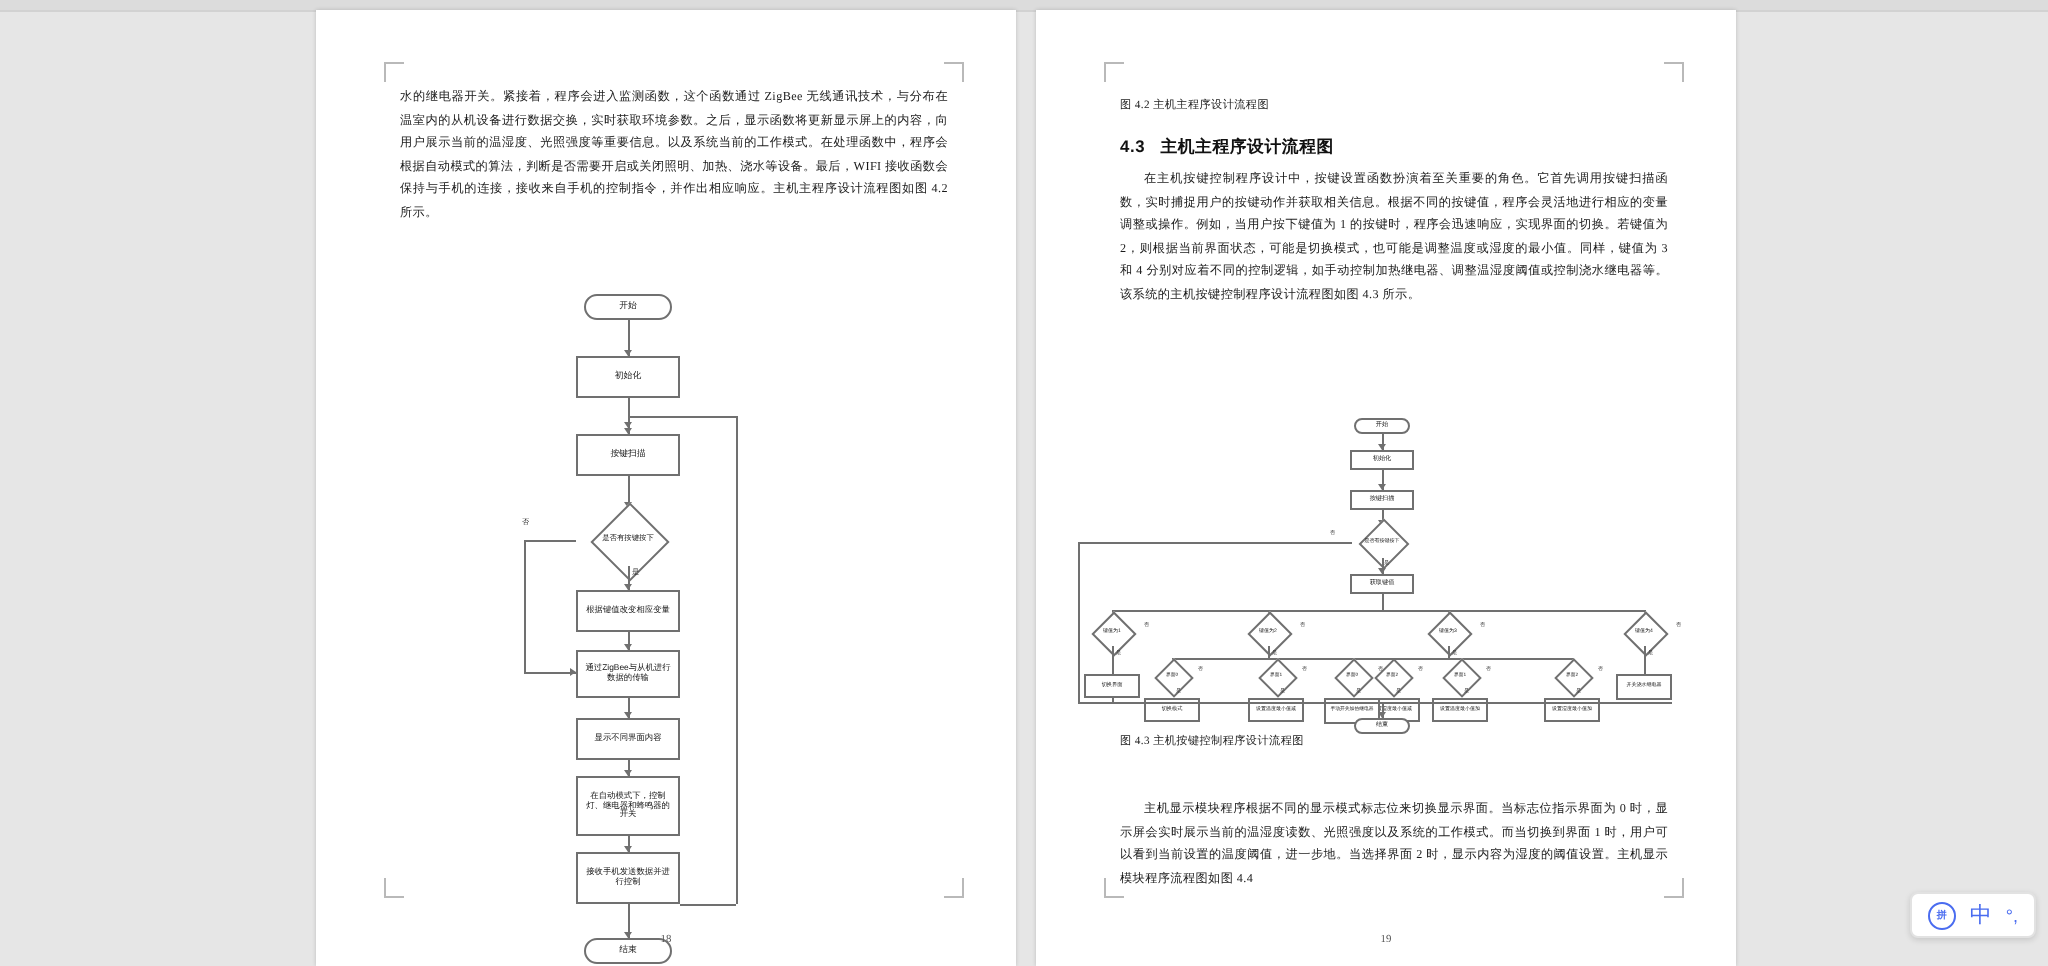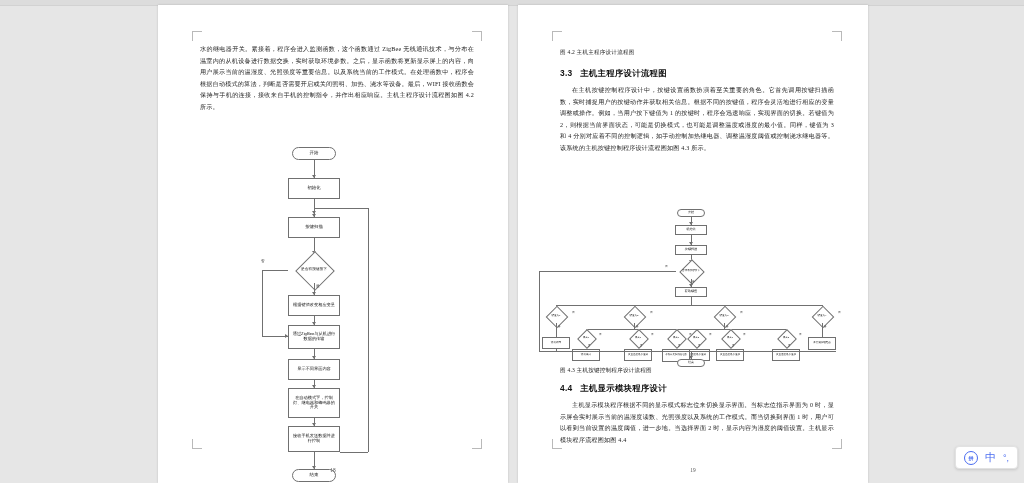--- a/index.html
+++ b/index.html
@@ -165,21 +165,21 @@
 
   <div class="page" id="page-right">
     <div class="crop tl" style="left:34px;top:26px;"></div>
     <div class="crop tr" style="right:26px;top:26px;"></div>
     <div class="crop bl" style="left:34px;bottom:34px;"></div>
     <div class="crop br" style="right:26px;bottom:34px;"></div>
 
     <div class="caption" style="top:44px;">图 4.2 主机主程序设计流程图</div>
 
     <div class="heading" style="top:63px;">
-      <span>3.3</span>
+      <span>4.3</span>
       <span style="display:inline-block;width:5px;"></span><span>主机主程序设计流程图</span>
     </div>
 
     <div class="body-text" style="top:80px;">
       <p style="text-indent:12px;">在主机按键控制程序设计中，按键设置函数扮演着至关重要的角色。它首先调用按键扫描函数，实时捕捉用户的按键动作并获取相关信息。根据不同的按键值，程序会灵活地进行相应的变量调整或操作。例如，当用户按下键值为 1 的按键时，程序会迅速响应，实现界面的切换。若键值为 2，则根据当前界面状态，可能是切换模式，也可能是调整温度或湿度的最小值。同样，键值为 3 和 4 分别对应着不同的控制逻辑，如手动控制加热继电器、调整温湿度阈值或控制浇水继电器等。该系统的主机按键控制程序设计流程图如图 4.3 所示。</p>
     </div>
 
     <div class="fc" style="left:16px;top:204px;width:320px;height:150px;">
 
       <div class="node term" style="left:143px;top:0px;width:28px;height:8px;font-size:3.1px;">开始</div>
@@ -314,24 +314,20 @@
       <div class="ln h" style="left:5px;top:142px;width:297px;"></div>
       <div class="ln v" style="left:22px;top:140px;height:2px;"></div>
       <div class="ln v" style="left:52px;top:152px;height:-0px;"></div>
       <div class="ln v" style="left:156.6px;top:142px;height:8px;"></div>
       <div class="arw" style="left:155px;top:147px;"></div>
       <div class="node term" style="left:143px;top:150px;width:28px;height:8px;font-size:3px;">结束</div>
     </div>
 
     <div class="caption" style="top:362px;">图 4.3 主机按键控制程序设计流程图</div>
 
-    <div class="heading" style="top:378px;">
-      <span>4.4</span>
-      <span style="display:inline-block;width:5px;"></span><span>主机显示模块程序设计</span>
-    </div>
 
     <div class="body-text" style="top:395px;">
       <p style="text-indent:12px;">主机显示模块程序根据不同的显示模式标志位来切换显示界面。当标志位指示界面为 0 时，显示屏会实时展示当前的温湿度读数、光照强度以及系统的工作模式。而当切换到界面 1 时，用户可以看到当前设置的温度阈值，进一步地。当选择界面 2 时，显示内容为湿度的阈值设置。主机显示模块程序流程图如图 4.4</p>
     </div>
 
     <div class="pagenum" style="top:462px;">19</div>
   </div>
 
 </div>
 

